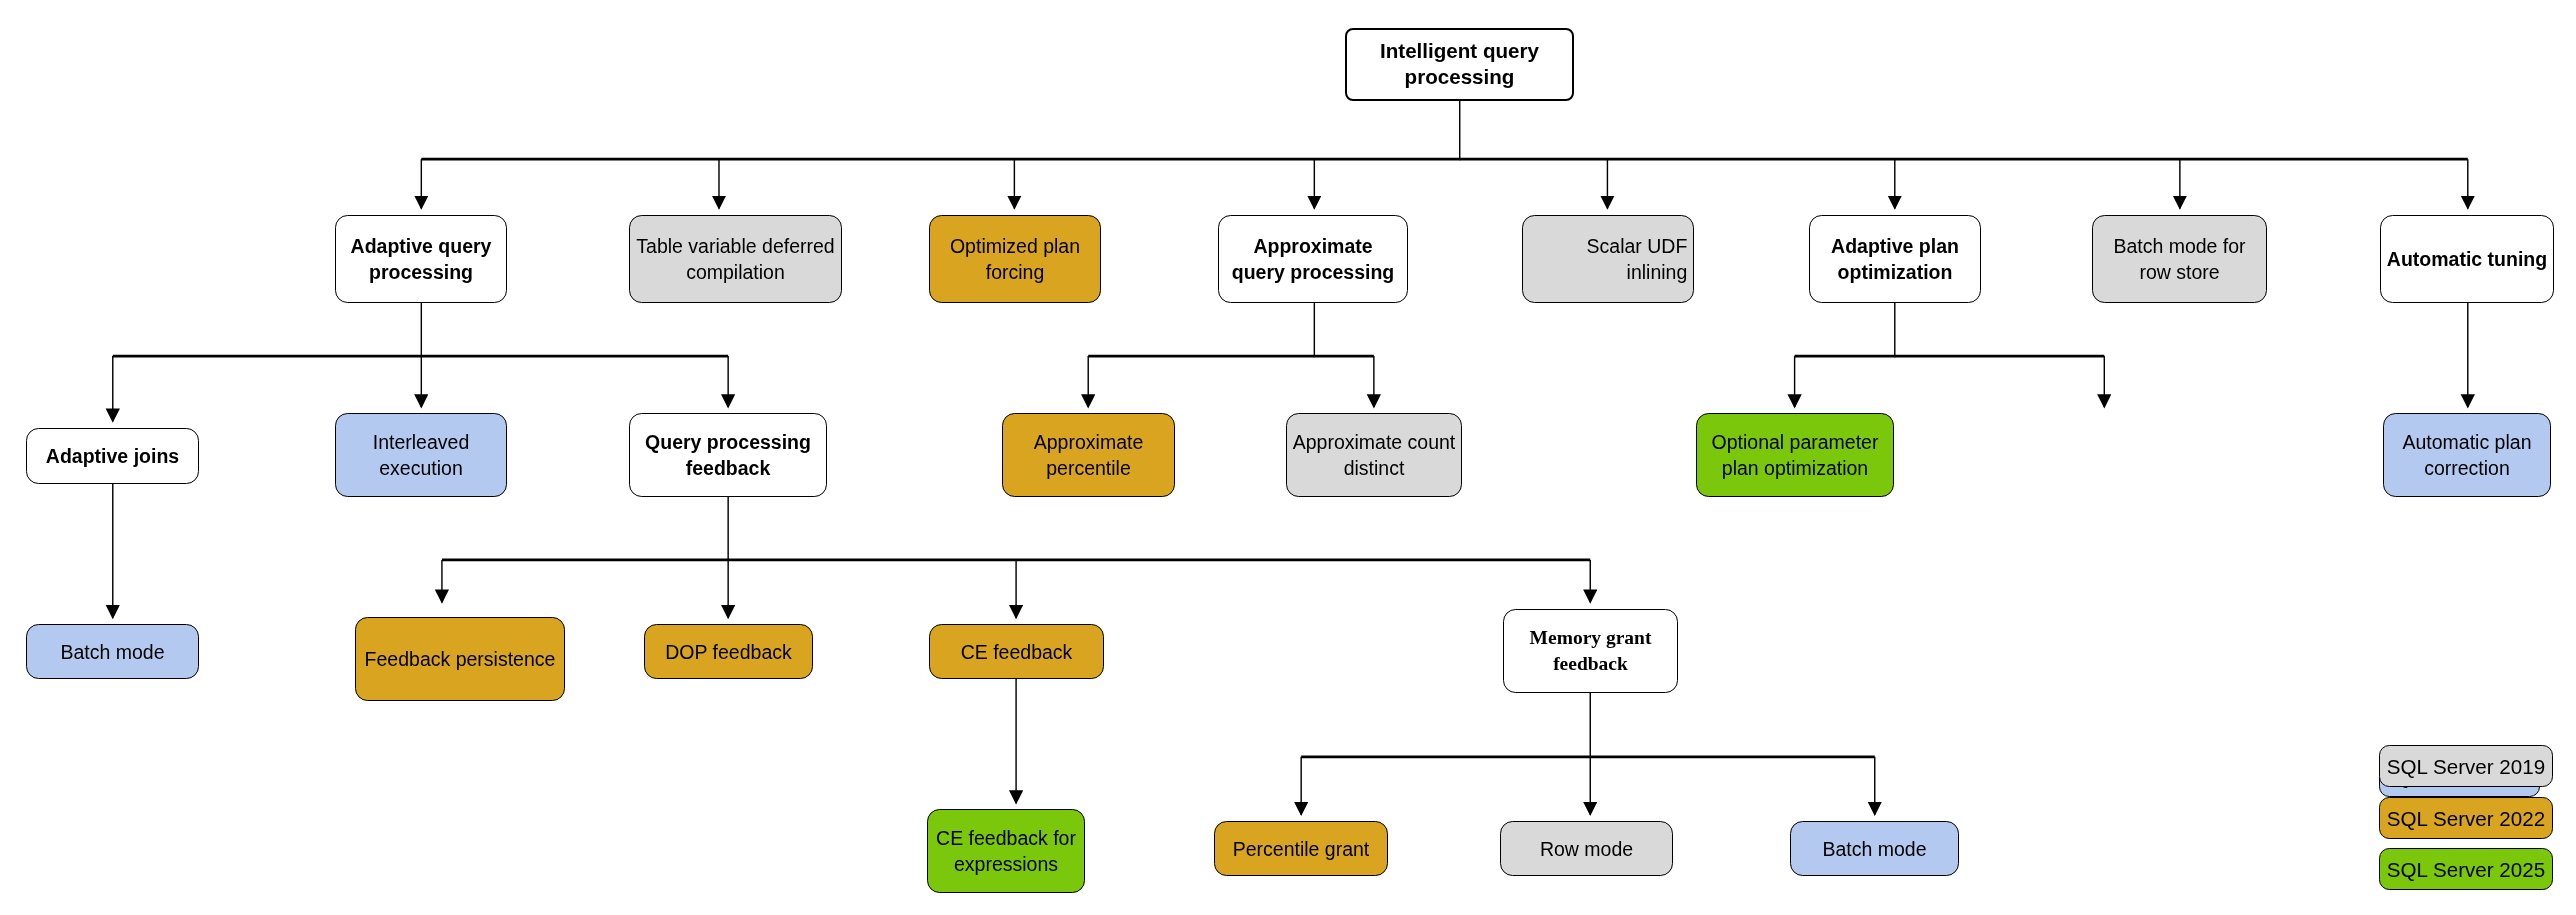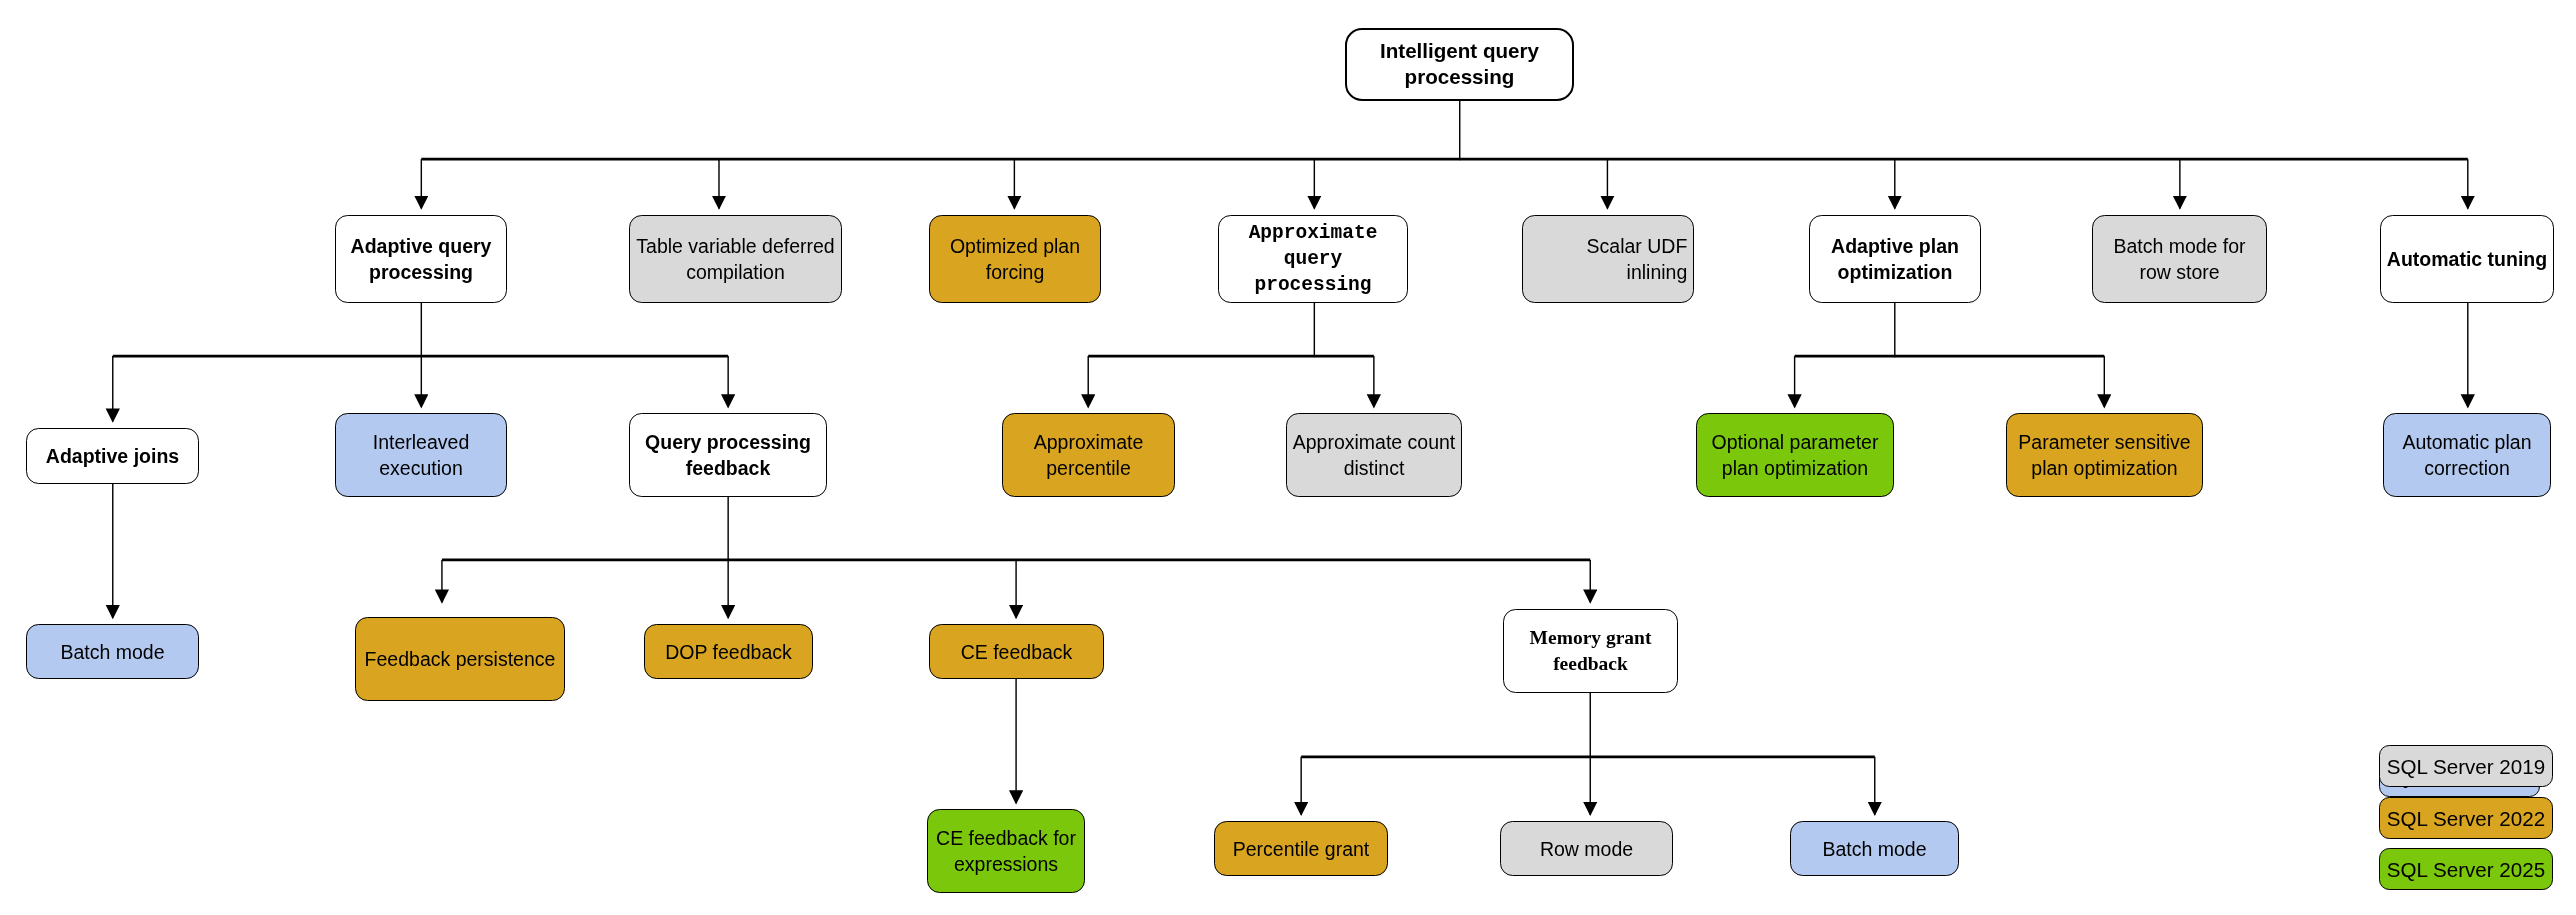--- a/index.html
+++ b/index.html
@@ -3,21 +3,21 @@
 <meta charset="utf-8">
 <style>
   html,body{margin:0;padding:0;background:#ffffff;}
   #canvas{position:relative;width:2576px;height:916px;background:#ffffff;overflow:hidden;
           font-family:"Liberation Sans",sans-serif;color:#000;}
   #edges{position:absolute;left:0;top:0;width:2576px;height:916px;}
   .node{position:absolute;box-sizing:border-box;border:1.7px solid #000;border-radius:12.6px;
         background:#fff;display:flex;align-items:center;justify-content:center;text-align:center;
         font-size:19.5px;line-height:26px;padding:2.3px 5.7px;}
   .hdr{font-weight:bold;}
-  .root{border-width:2.3px;border-radius:17px;font-size:20.6px;font-weight:bold;}
+  .root{border-width:2.3px;border-radius:8px;font-size:20.6px;font-weight:bold;}
   .lg{position:absolute;box-sizing:border-box;border:1.7px solid #000;border-radius:10.3px;
       display:flex;align-items:center;justify-content:center;font-size:20.6px;line-height:23px;}
 
   
   #root  {left:1345px;top:27.5px;  width:229px;height:73px;}
   #n-aqp {left:335px; top:215px; width:172px;height:88px;}
   #n-tvdc{left:613px;top:215px; width:213px;height:88px;}
   #n-opf {left:929px;top:215px; width:172px;height:88px;}
   #n-apq {left:1218px;top:215px; width:190px;height:88px;}
   #n-sudf{left:1522px;top:215px; width:172px;height:88px;text-align:right;}
@@ -106,33 +106,32 @@
       <line x1="2778" y1="1322" x2="2778" y2="1423" stroke-width="2.5" marker-end="url(#arr)"></line>
       <line x1="3275" y1="1322" x2="3275" y2="1423" stroke-width="2.5" marker-end="url(#arr)"></line>
     </g>
   </svg>
 
   <div id="root" class="node root" style="background-color: rgb(255, 255, 255);">Intelligent query processing</div>
 
   <div id="n-aqp" class="node hdr" style="background-color: rgb(255, 255, 255);">Adaptive query processing</div>
   <div id="n-tvdc" class="node" style="background-color: rgb(217, 217, 217); margin-left: 16px;">Table variable deferred compilation</div>
   <div id="n-opf" class="node" style="background-color: rgb(217, 165, 33);">Optimized plan forcing</div>
-  <div id="n-apq" class="node hdr" style="background-color: rgb(255, 255, 255); font-family: Liberation Mono, monospace;">Approximate query processing</div>
+  <div id="n-apq" class="node hdr" style="background-color: rgb(255, 255, 255);">Approximate query processing</div>
   <div id="n-sudf" class="node" style="background-color: rgb(217, 217, 217);">Scalar UDF inlining</div>
   <div id="n-apo" class="node hdr" style="background-color: rgb(255, 255, 255);">Adaptive plan optimization</div>
   <div id="n-bmrs" class="node" style="background-color: rgb(217, 217, 217);">Batch mode for row store</div>
   <div id="n-at" class="node hdr" style="background-color: rgb(255, 255, 255);">Automatic tuning</div>
 
   <div id="n-aj" class="node hdr" style="background-color: rgb(255, 255, 255);">Adaptive joins</div>
   <div id="n-ie" class="node" style="background-color: rgb(180, 201, 240);">Interleaved execution</div>
   <div id="n-qpf" class="node hdr" style="background-color: rgb(255, 255, 255);">Query processing feedback</div>
   <div id="n-ap" class="node" style="background-color: rgb(217, 165, 33);">Approximate percentile</div>
   <div id="n-acd" class="node" style="background-color: rgb(217, 217, 217);">Approximate count distinct</div>
   <div id="n-oppo" class="node" style="background-color: rgb(122, 199, 12);">Optional parameter plan optimization</div>
-  <div id="n-pspo" class="node" style="background-color: rgb(217, 165, 33);">Parameter sensitive plan optimization</div>
   <div id="n-apc" class="node" style="background-color: rgb(180, 201, 240);">Automatic plan correction</div>
 
   <div id="n-bm1" class="node" style="background-color: rgb(180, 201, 240);">Batch mode</div>
   <div id="n-fp" class="node" style="background-color: rgb(217, 165, 33);">Feedback persistence</div>
   <div id="n-dop" class="node" style="background-color: rgb(217, 165, 33);">DOP feedback</div>
   <div id="n-cef" class="node" style="background-color: rgb(217, 165, 33);">CE feedback</div>
   <div id="n-mgf" class="node hdr" style="background-color: rgb(255, 255, 255); font-family: Liberation Serif, serif;">Memory grant feedback</div>
 
   <div id="n-cefe" class="node" style="background-color: rgb(122, 199, 12);">CE feedback for expressions</div>
   <div id="n-pg" class="node" style="background-color: rgb(217, 165, 33);">Percentile grant</div>

